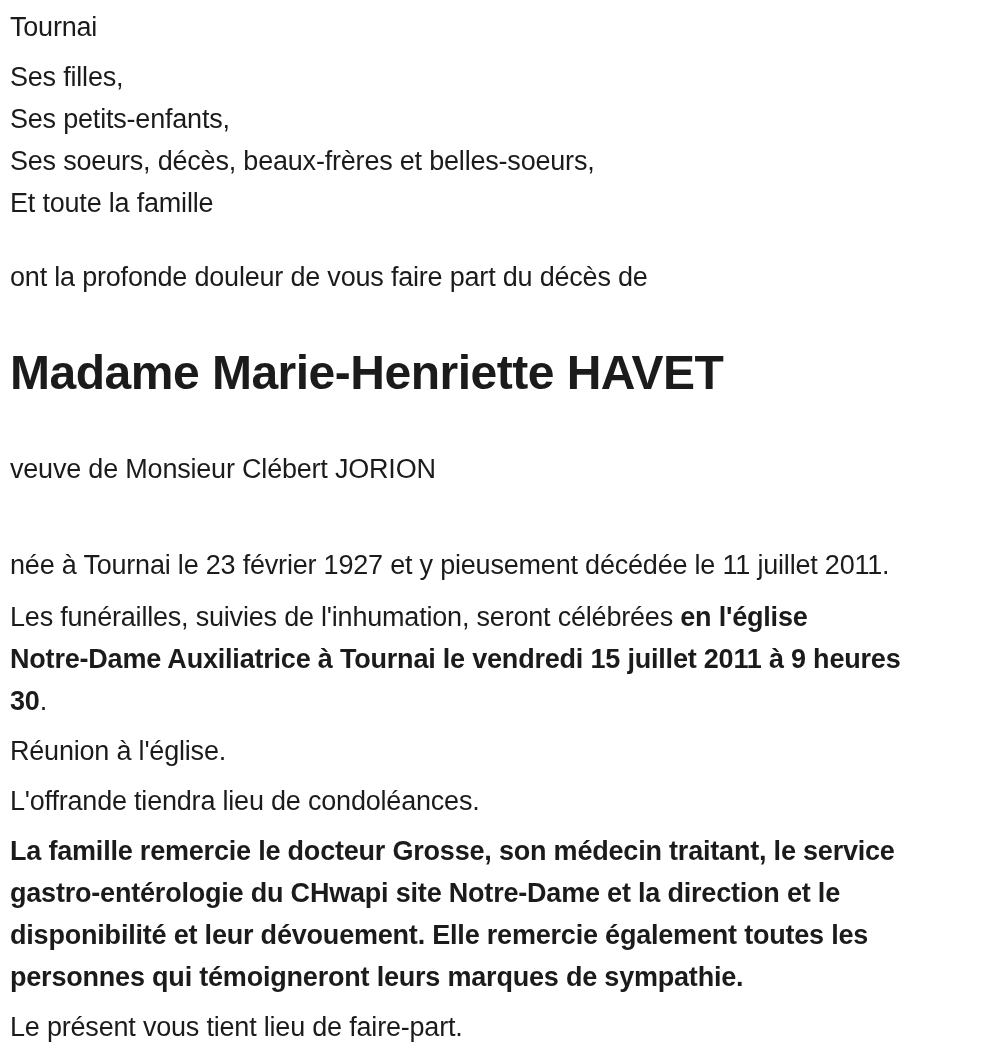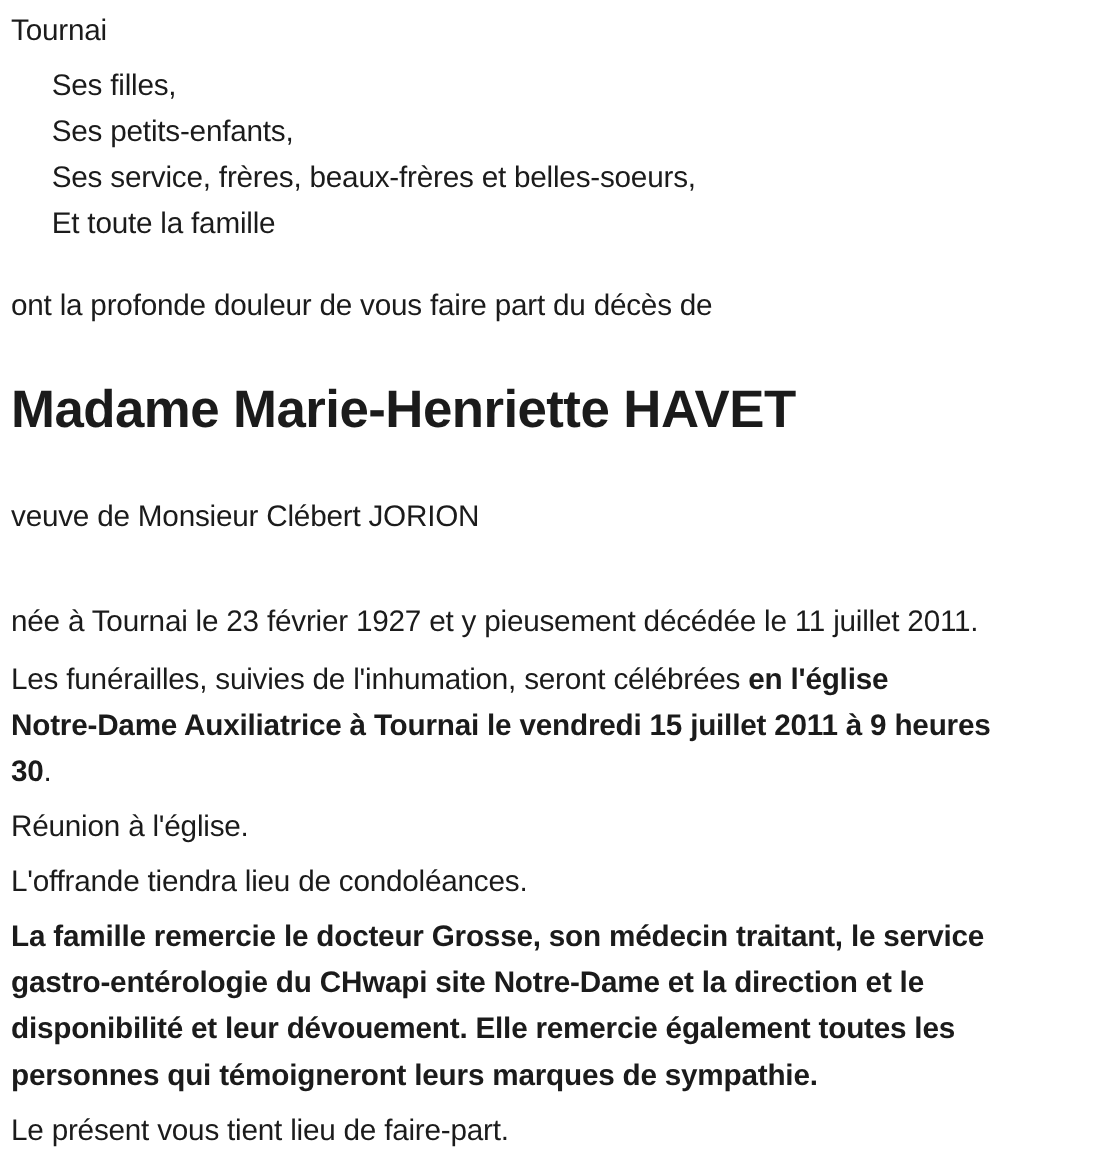--- a/index.html
+++ b/index.html
@@ -18,21 +18,21 @@
     font-size: 27px;
     line-height: 42px;
     letter-spacing: -0.2px;
     font-weight: 400;
   }
   .tline { white-space: nowrap; }
   .b { font-weight: 700; }
   p { margin: 0; }
 
   .city-line      { margin: 0; }
-  .family-list    { margin-top: 8px; margin-left: 37px; }
+  .family-list    { margin-top: 8px; }
   .announce-line  { margin-top: 32px; }
   .deceased-name  {
     margin: 50px 0;
     font-size: 48px;
     line-height: 50px;
     font-weight: 700;
     letter-spacing: -0.5px;
     white-space: nowrap;
   }
   .widow-line     { margin: 0; }
@@ -44,21 +44,21 @@
   .closing-line   { margin-top: 8px; }
 </style>
 </head>
 <body style="color: rgb(27, 27, 27); background: rgb(255, 255, 255);">
 
 <p class="city-line">Tournai</p>
 
 <div class="family-list">
     <div class="tline">Ses filles,</div>
     <div class="tline">Ses petits-enfants,</div>
-    <div class="tline">Ses service, frères, beaux-frères et belles-soeurs,</div>
+    <div class="tline">Ses soeurs, décès, beaux-frères et belles-soeurs,</div>
     <div class="tline">Et toute la famille</div>
   </div>
 
 <p class="announce-line">ont la profonde douleur de vous faire part du décès de</p>
 
 <h1 class="deceased-name">Madame Marie-Henriette HAVET</h1>
 
 <p class="widow-line">veuve de Monsieur Clébert JORION</p>
 
 <p class="birth-death">née à Tournai le 23 février 1927 et y pieusement décédée le 11 juillet 2011.</p>

